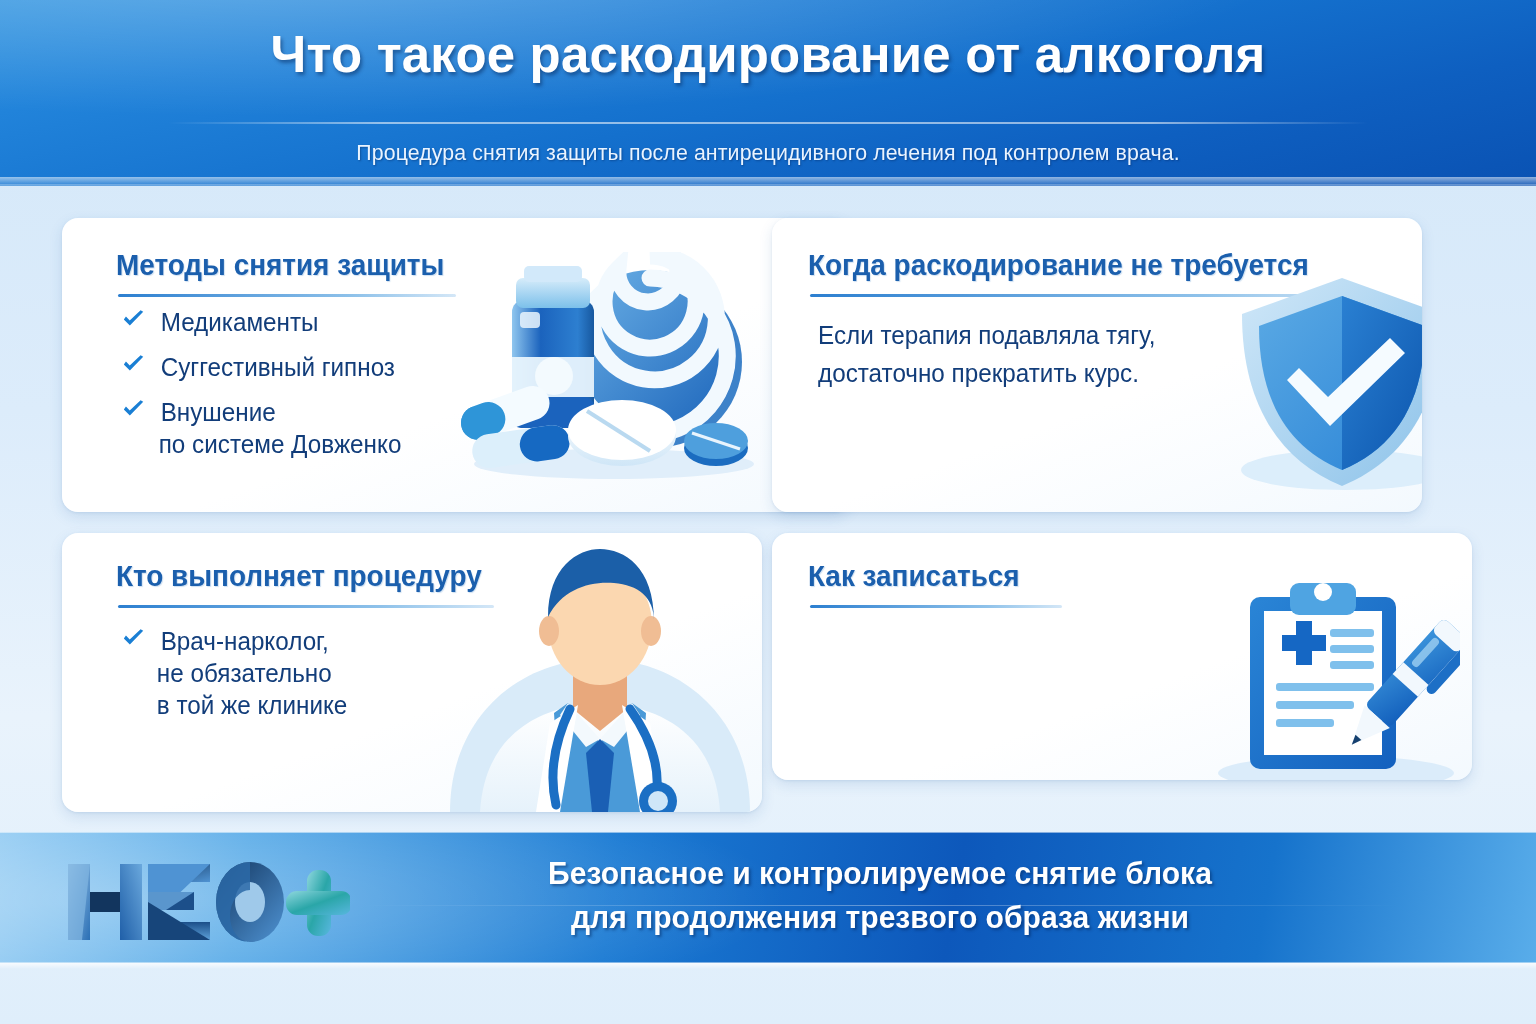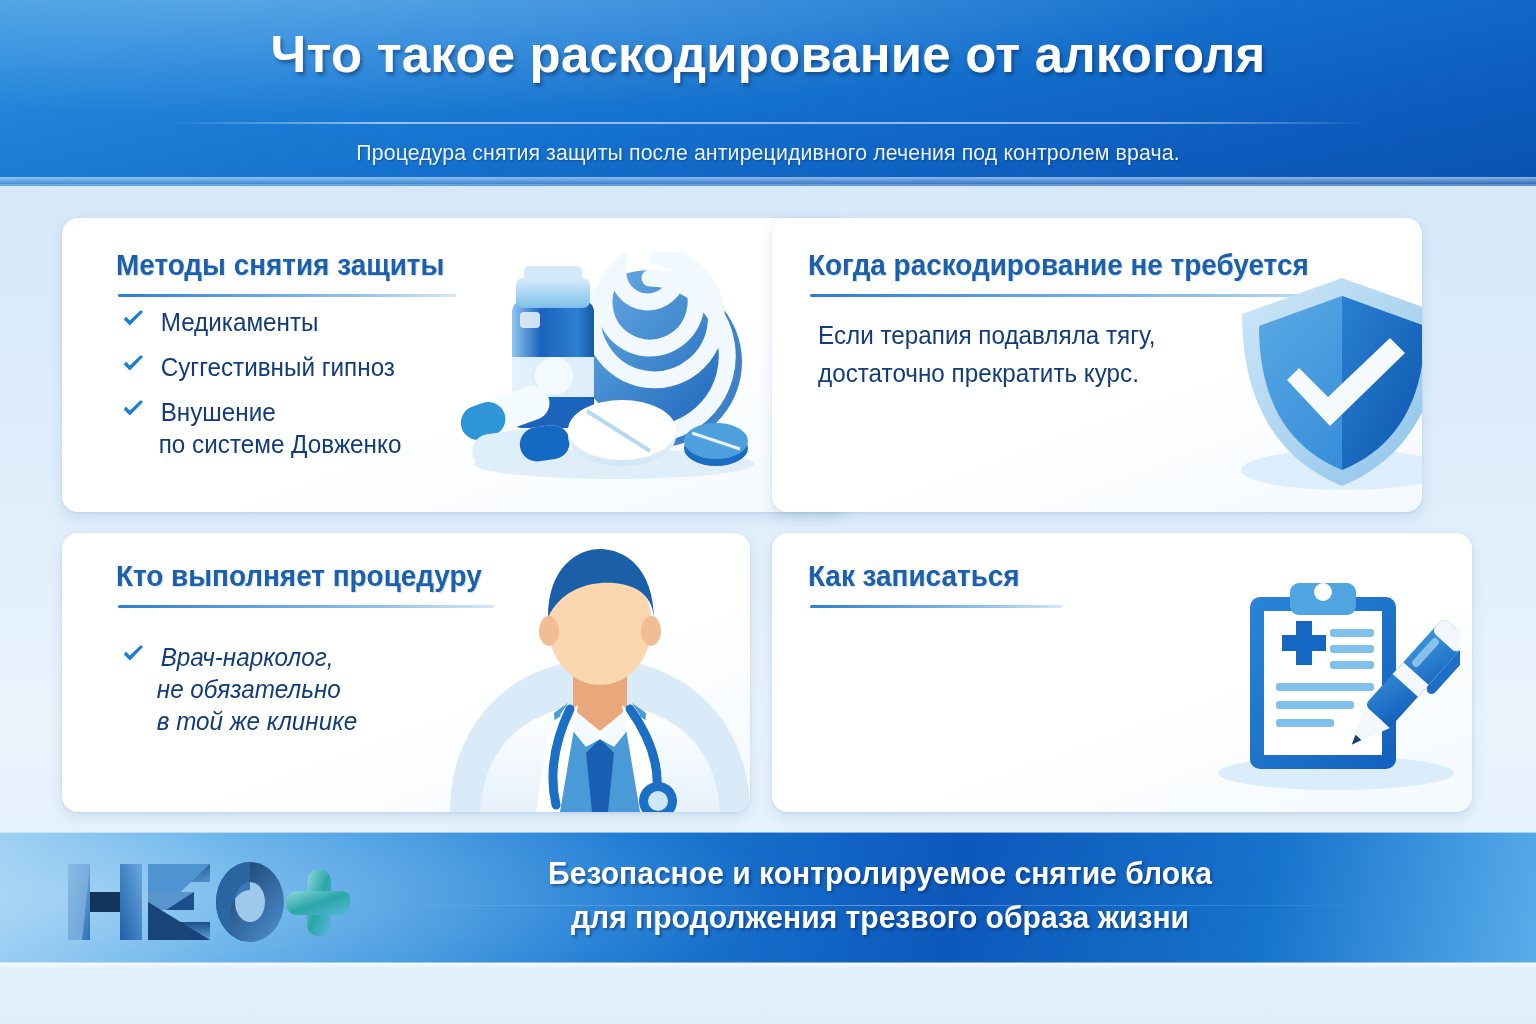--- a/index.html
+++ b/index.html
@@ -30,22 +30,22 @@
     font-size:22px;color:#eaf4ff;letter-spacing:.1px;
     text-shadow:1px 1px 2px rgba(0,30,80,.40);transform:scaleX(.97);}
 
   
   .card{position:absolute;background:
       linear-gradient(160deg,#ffffff 0%,#ffffff 58%,#f3f9fe 100%);
     border-radius:16px;box-shadow:0 5px 14px rgba(30,90,160,.13),0 1px 3px rgba(30,90,160,.10);
     overflow:hidden;}
   .c1{left:62px;top:218px;width:788px;height:294px;}
   .c2{left:772px;top:218px;width:650px;height:294px;}
-  .c3{left:62px;top:533px;width:688px;height:279px;}
-  .c4{left:772px;top:533px;width:700px;height:279px;}
+  .c3{left:62px;top:533px;width:688px;height:279px;padding-left:12px;}
+  .c4{left:772px;top:533px;width:700px;height:247px;}
 
   .card-title{position:absolute;font-size:30px;font-weight:bold;color:#1b5fad;
     white-space:nowrap;transform:scaleX(.93);transform-origin:left center;
     text-shadow:1px 1px 1px rgba(200,220,240,.9);}
   .title-rule{position:absolute;height:3px;border-radius:2px;
     background:linear-gradient(90deg,#2c7fd0 0%,#8fc2ea 70%,#d4e7f7 100%);}
 
   .bullets{position:absolute;}
   .bullet{position:relative;margin-bottom:13px;padding-left:44px;
     font-size:25px;color:#123d7a;line-height:1.28;transform:scaleX(.97);transform-origin:left top;}
@@ -195,21 +195,21 @@
       <path d="M115 22 L198 52 C198 128 168 174 115 196 C62 174 32 128 32 52 Z" fill="url(#shL)"></path>
       <path d="M115 22 L198 52 C198 128 168 174 115 196 Z" fill="url(#shR)"></path>
       <path d="M60 106 L72 94 L101 123 L163 64 L178 79 L103 152 Z" fill="#f5fbff"></path>
     </svg>
   </div>
 
   <div class="card c3">
     <div class="card-title" style="left:54px;top:26px;">Кто выполняет процедуру</div>
     <div class="title-rule" style="left:56px;top:72px;width:376px;"></div>
 
-    <div class="bullets" style="left:56px;top:108px;width:350px;font-style:italic;">
+    <div class="bullets" style="left:56px;top:92px;width:350px;">
       <div class="bullet">
         <svg class="tick" viewBox="0 0 24 18">
           <path d="M2 9.5 L8.2 15.5 L22 1.8 L19.3 0.2 L8.1 10.4 L4.2 6.6 Z" fill="#1a7fd4"></path>
         </svg>
         <span>Врач-нарколог,</span>
         <span class="sub" style="margin-left:-4px;">не обязательно</span>
         <span class="sub" style="margin-left:-4px;">в той же клинике</span>
       </div>
     </div>
 

